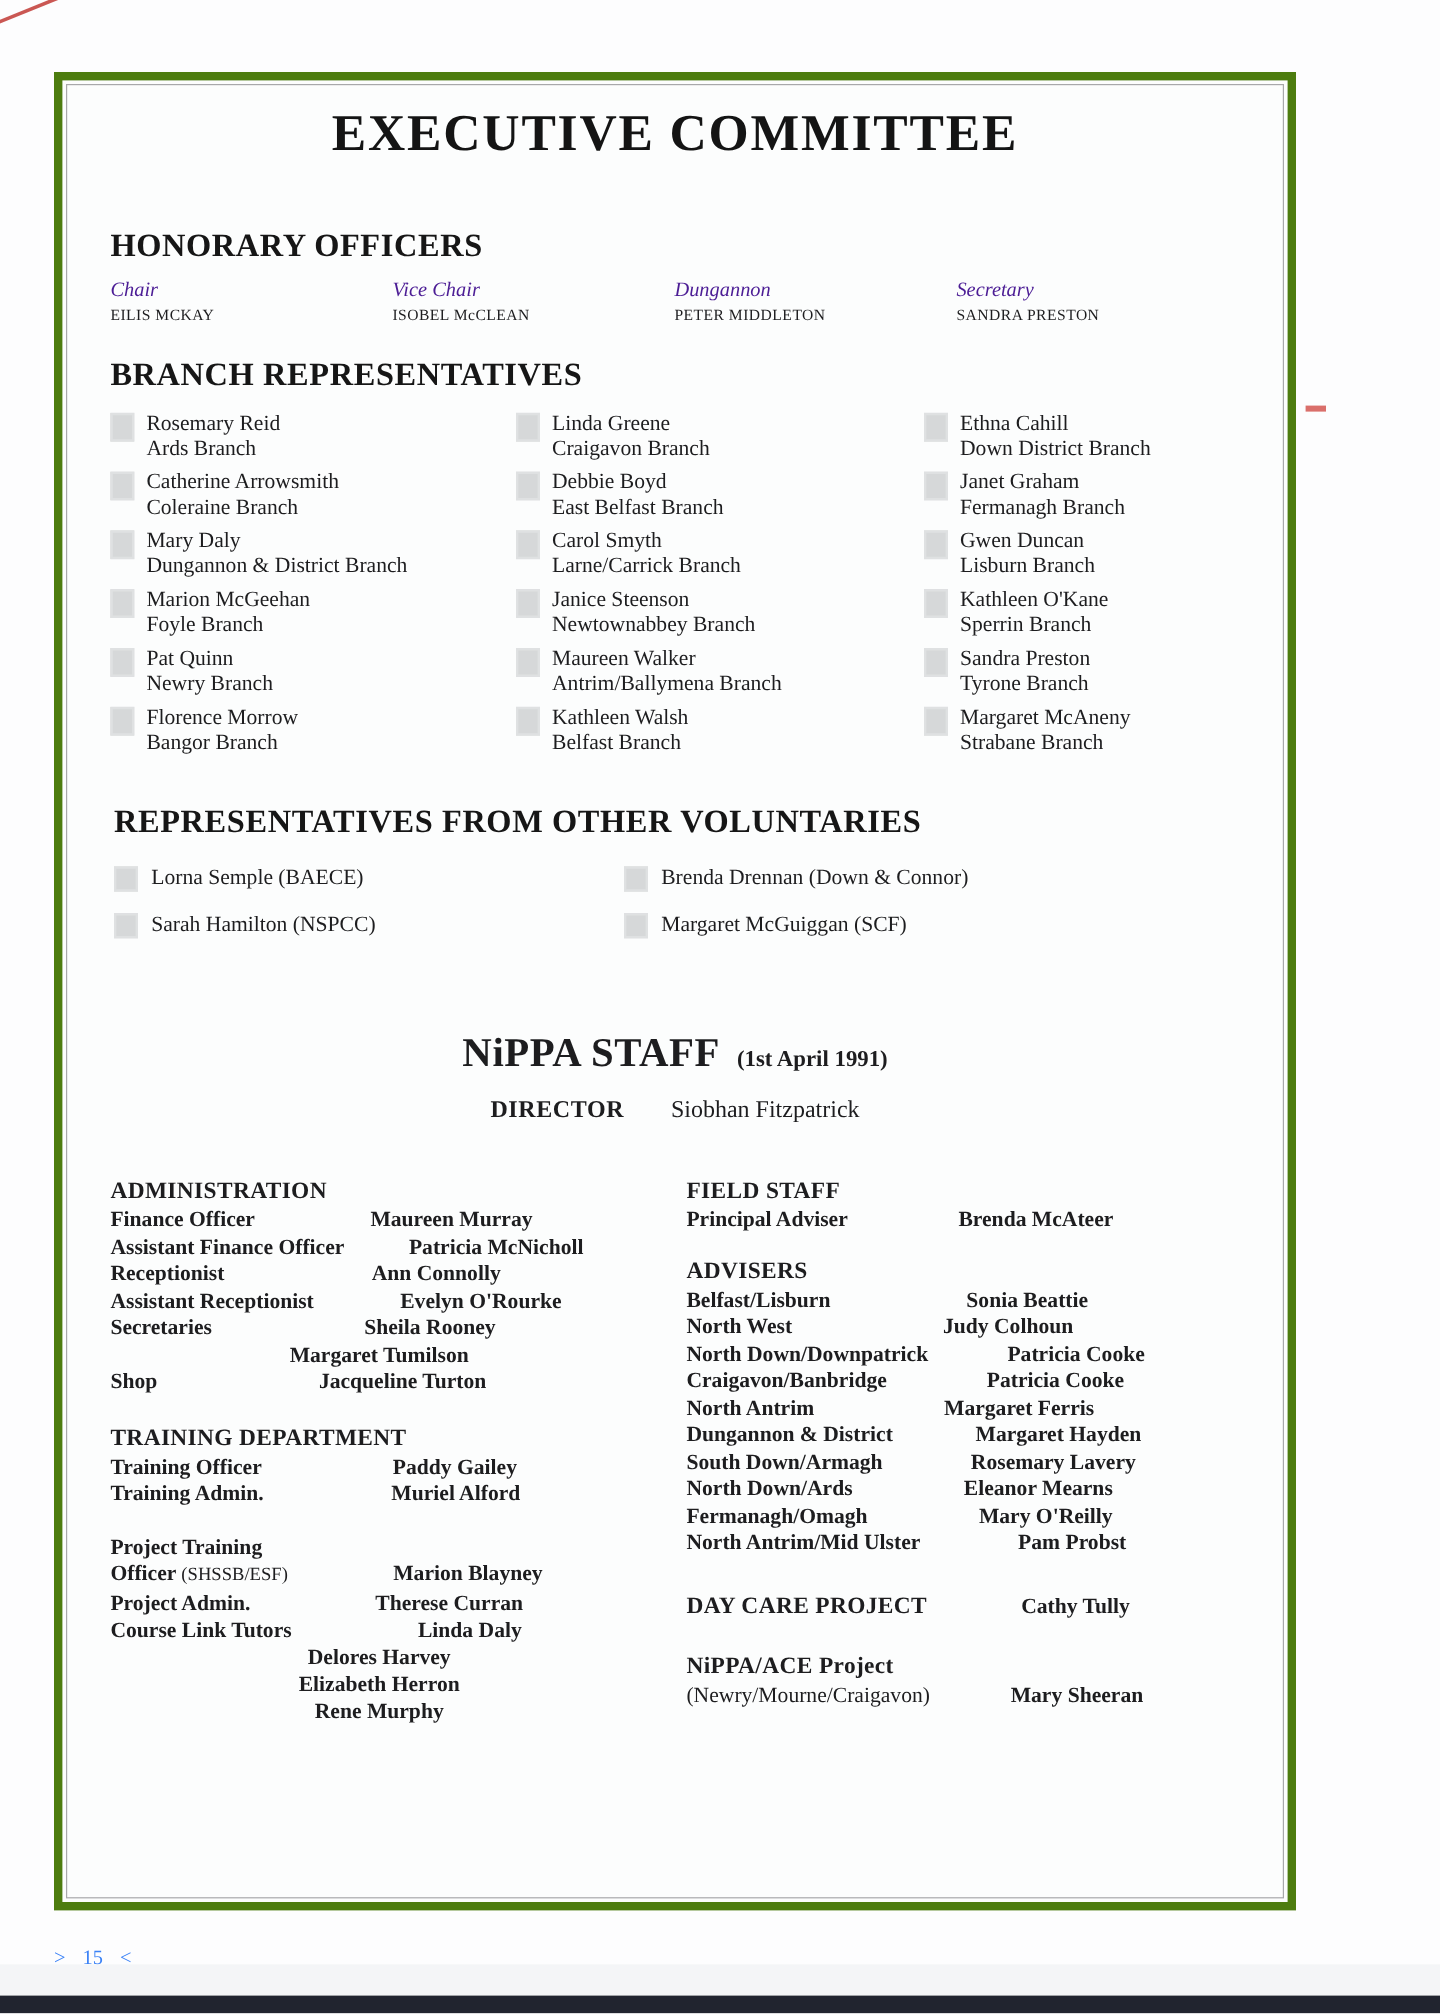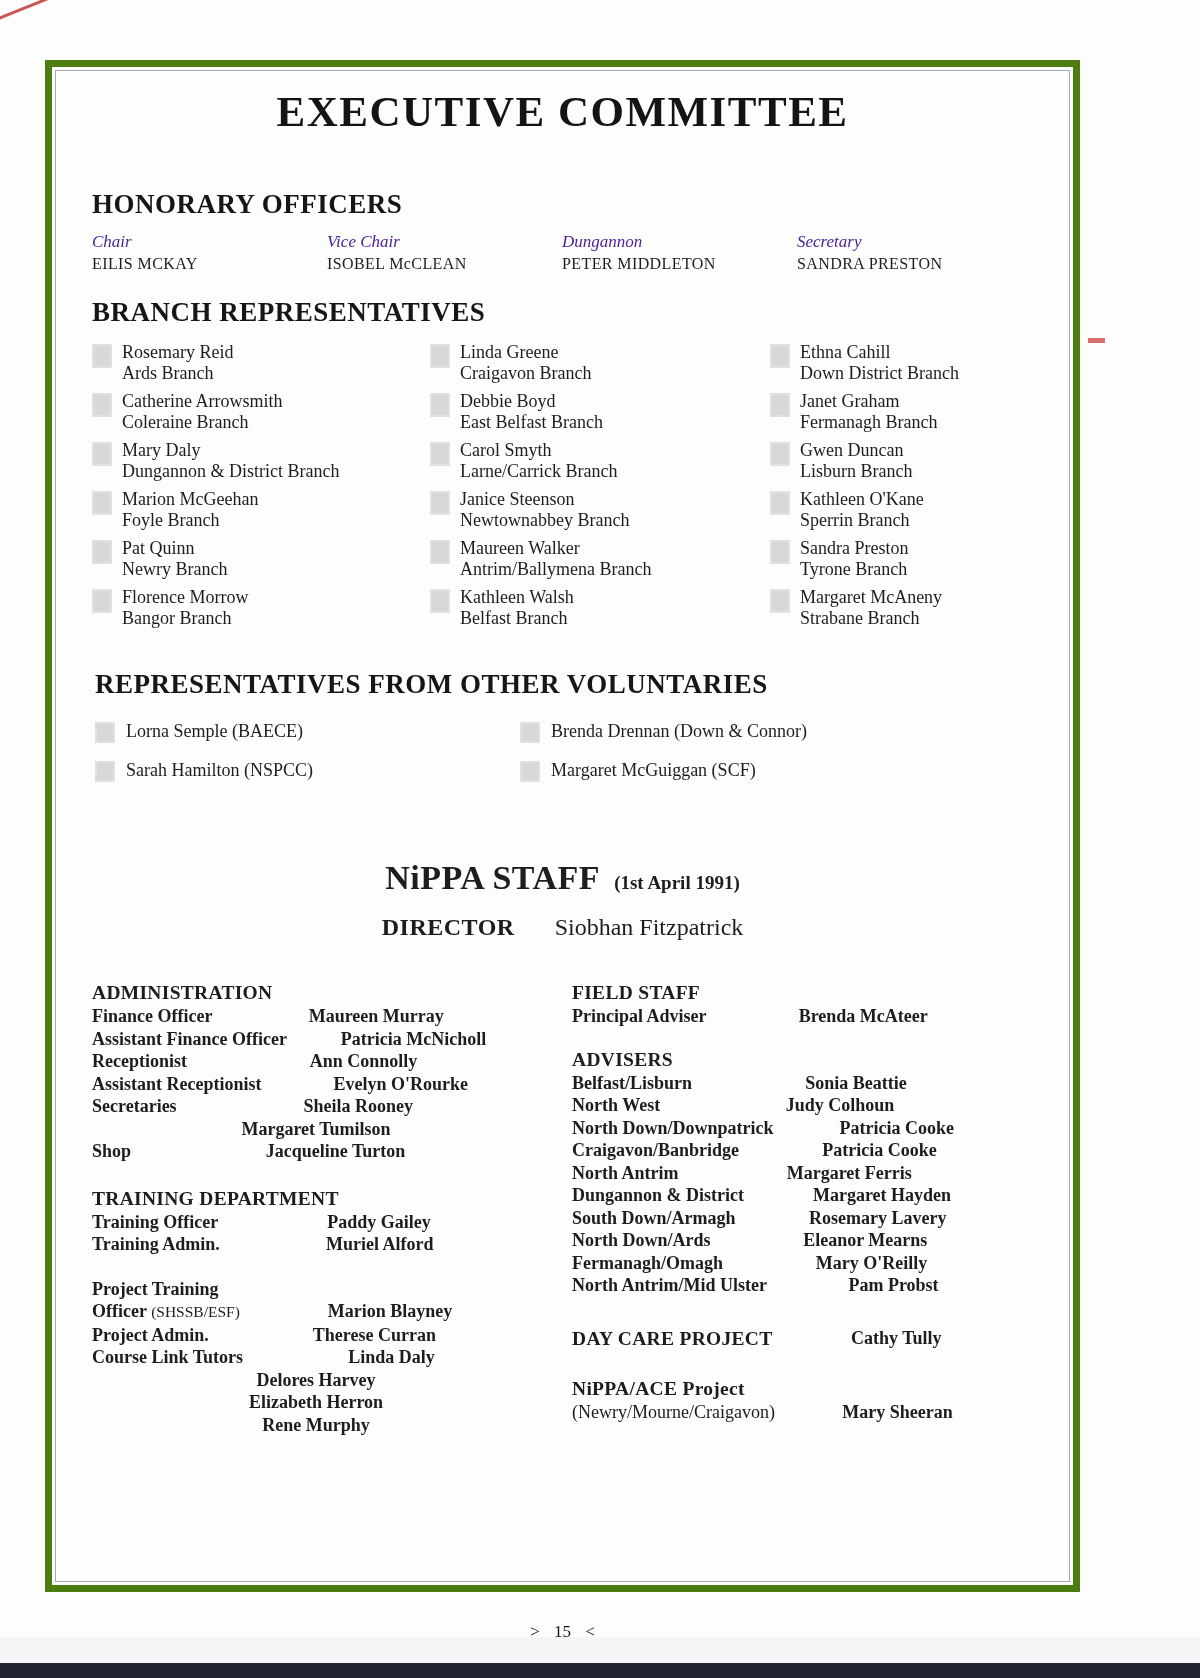--- a/index.html
+++ b/index.html
@@ -17,58 +17,58 @@
   .frame::before { content:""; position:absolute; inset:3px; border:1px solid #a8a8aa; pointer-events:none; }
 
   .title { position:absolute; top:20px; left:0; width:100%; text-align:center; font-size:43px; font-weight:bold; letter-spacing:1.5px; color:#141414; }
 
   h2.sec-heading { font-size:27px; font-weight:bold; letter-spacing:.5px; color:#161616; }
 
   
   .sec-honorary { position:absolute; top:98px; left:40px; right:30px;margin-top:24px; }
   .officers-grid { display:grid; grid-template-columns:235px 235px 235px 1fr; margin-top:12px; }
   .officer .role { display:block; font-style:italic; font-size:17px; color:#4c1d95; }
-  .officer .name { display:block; font-size:16px; margin-top:3px; letter-spacing:.4px; }
+  .officer .name { display:block; font-size:13px; margin-top:3px; letter-spacing:.4px; }
 
   
   .sec-branches { position:absolute; top:230px; left:40px; right:16px; }
   .branch-grid { display:grid; grid-template-columns:338px 340px 1fr; margin-top:14px; }
   .branch-col { display:flex; flex-direction:column; gap:7px; }
   .branch-item { display:flex; gap:10px; }
   .bullet { width:20px; height:24px; background:#d6d8d9; flex:none; margin-top:2px; box-shadow:inset 0 0 0 2px #dfe1e2; }
   .bullet.small { height:21px; }
   .bi-text { font-size:18px; line-height:21px; }
   .bi-name, .bi-branch { display:block; }
 
   
   .sec-voluntaries { position:absolute; top:602px; left:43px; right:40px; }
   .vol-grid { display:grid; grid-template-columns:425px 1fr; row-gap:16px; margin-top:20px; }
   .vol-item { display:flex; gap:11px; font-size:18px; line-height:22px; }
 
   
   .staff-header { position:absolute; top:792px; left:0; width:100%; text-align:center; }
   .staff-title { font-size:34px; font-weight:bold; letter-spacing:.5px; }
   .staff-note { font-size:19px; font-weight:bold; margin-left:10px; }
-  .director-line { position:absolute; top:847px; left:0; width:100%; text-align:center; font-size:24px; }
+  .director-line { position:absolute; top:847px; left:0; width:100%; text-align:center; font-size:20px; }
   .director-label { font-weight:bold; letter-spacing:.5px; }
   .director-name { margin-left:34px; }
 
   
   .staff-col { position:absolute; top:914px; width:448px; }
   .staff-left { left:40px; }
   .staff-right { left:520px; }
   .staff-h { font-size:19.5px; font-weight:bold; line-height:24px; letter-spacing:.3px; }
   .srow { display:flex; justify-content:space-between; font-size:18px; line-height:22.5px; }
   .slabel { font-weight:bold; white-space:nowrap; }
   .slabel .note { font-weight:normal; font-size:15.5px; }
   .sname { text-align:center; flex:1;font-weight:bold; }
   .spacer24 { height:24px; } .spacer22 { height:22px; } .spacer20 { height:20px; }
   .spacer30 { height:30px; } .spacer26 { height:26px; }
 
-  .page-number { position:absolute; top:1622px; left:45px; width:1035px; text-align:center; font-size:17px; color:#0f172a; word-spacing:10px; }
+  .page-number { position:absolute; top:1622px; left:45px; width:1035px; text-align:left; font-size:17px; color:#3b82f6; word-spacing:10px; }
 </style>
 </head>
 <body>
 
 <div class="page">
   <div class="artifact-red-topleft"></div>
   <div class="artifact-red-right"></div>
 
   <div class="frame">
 

